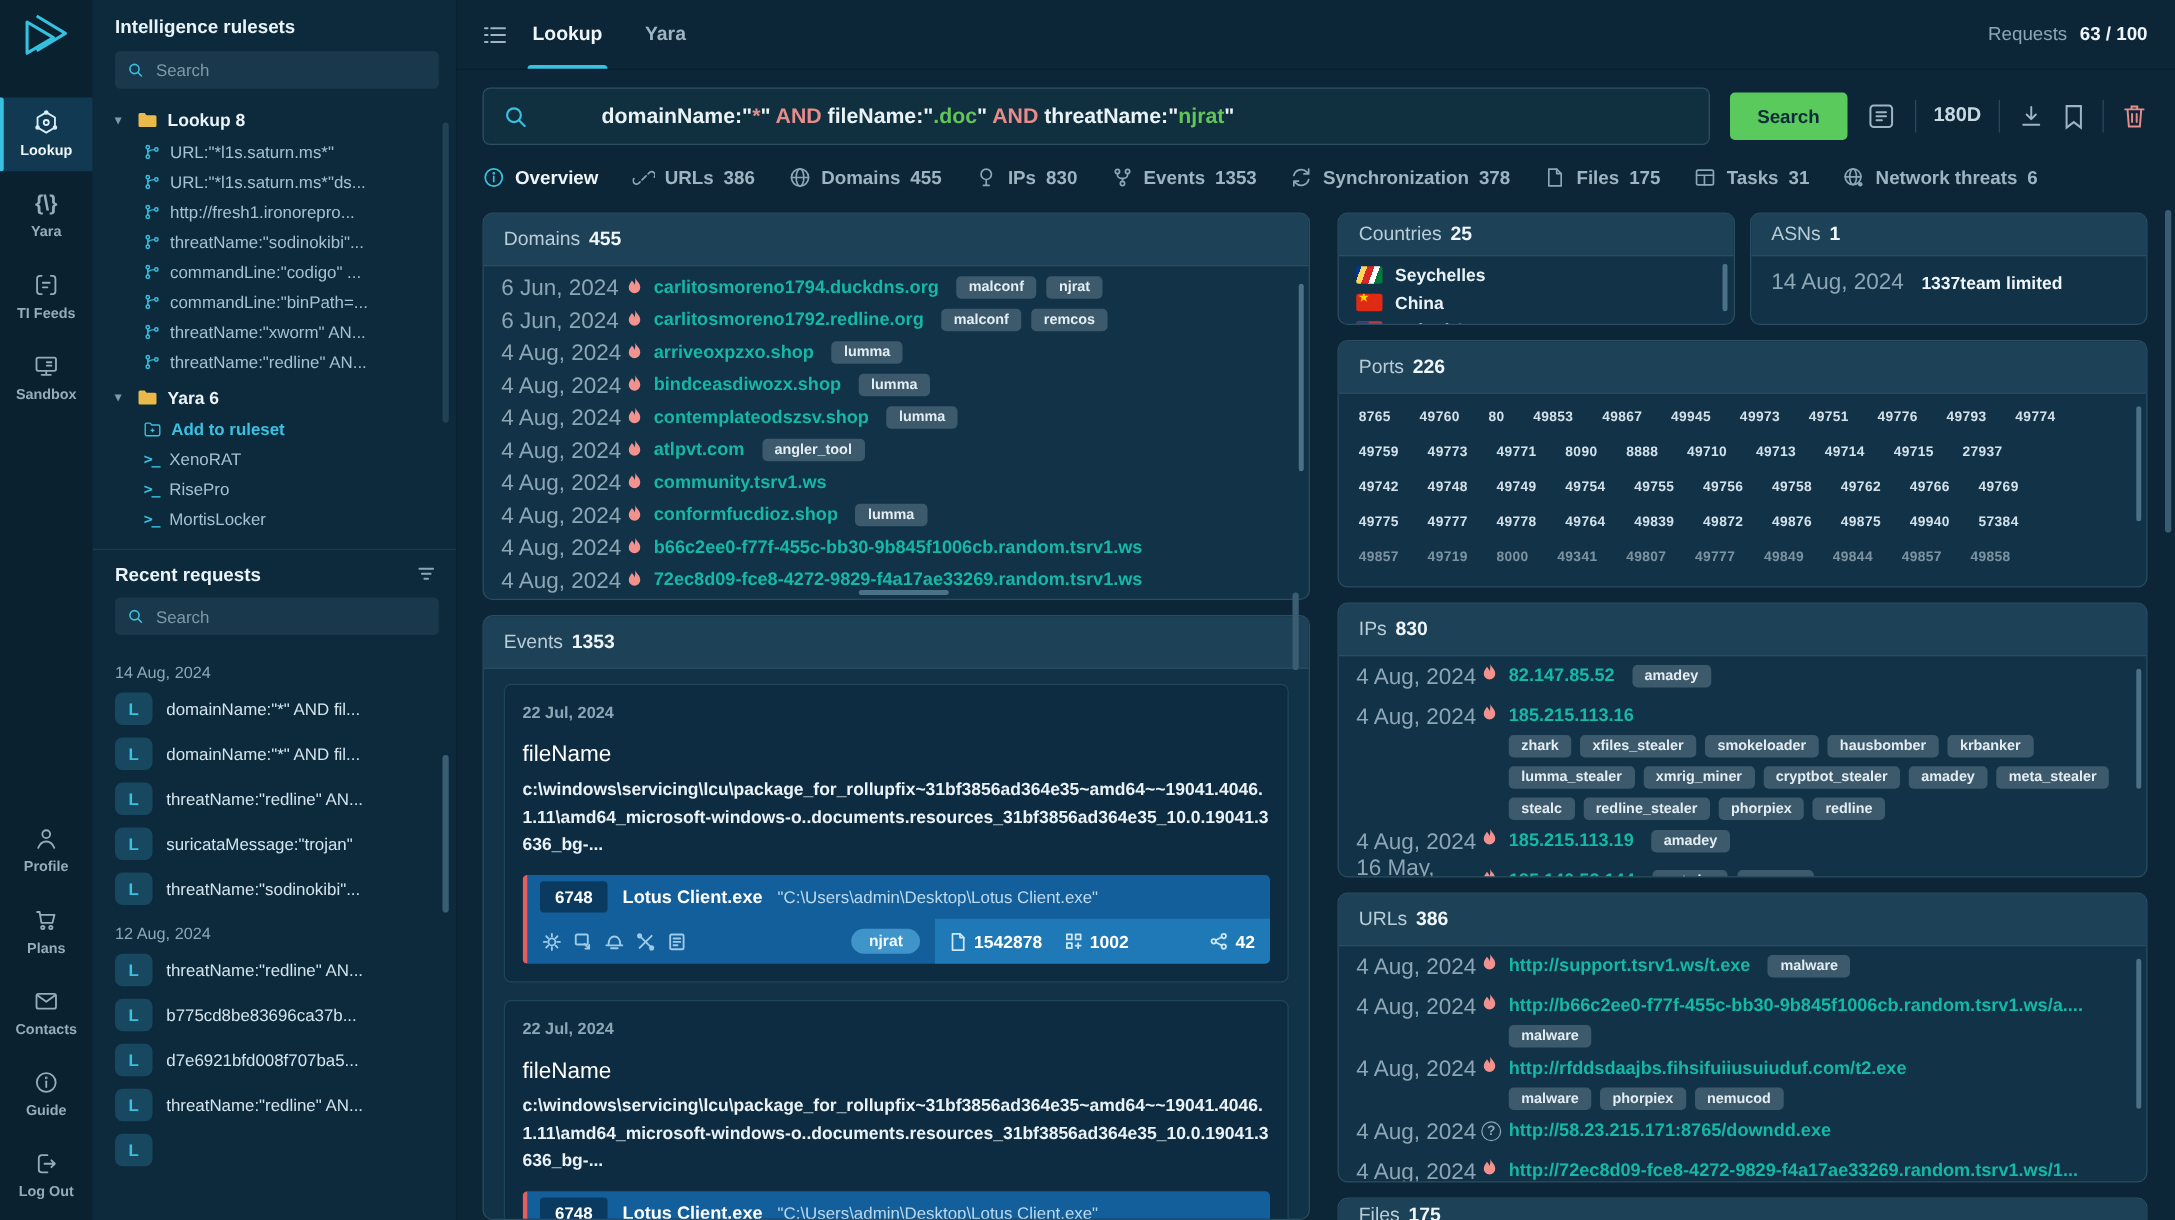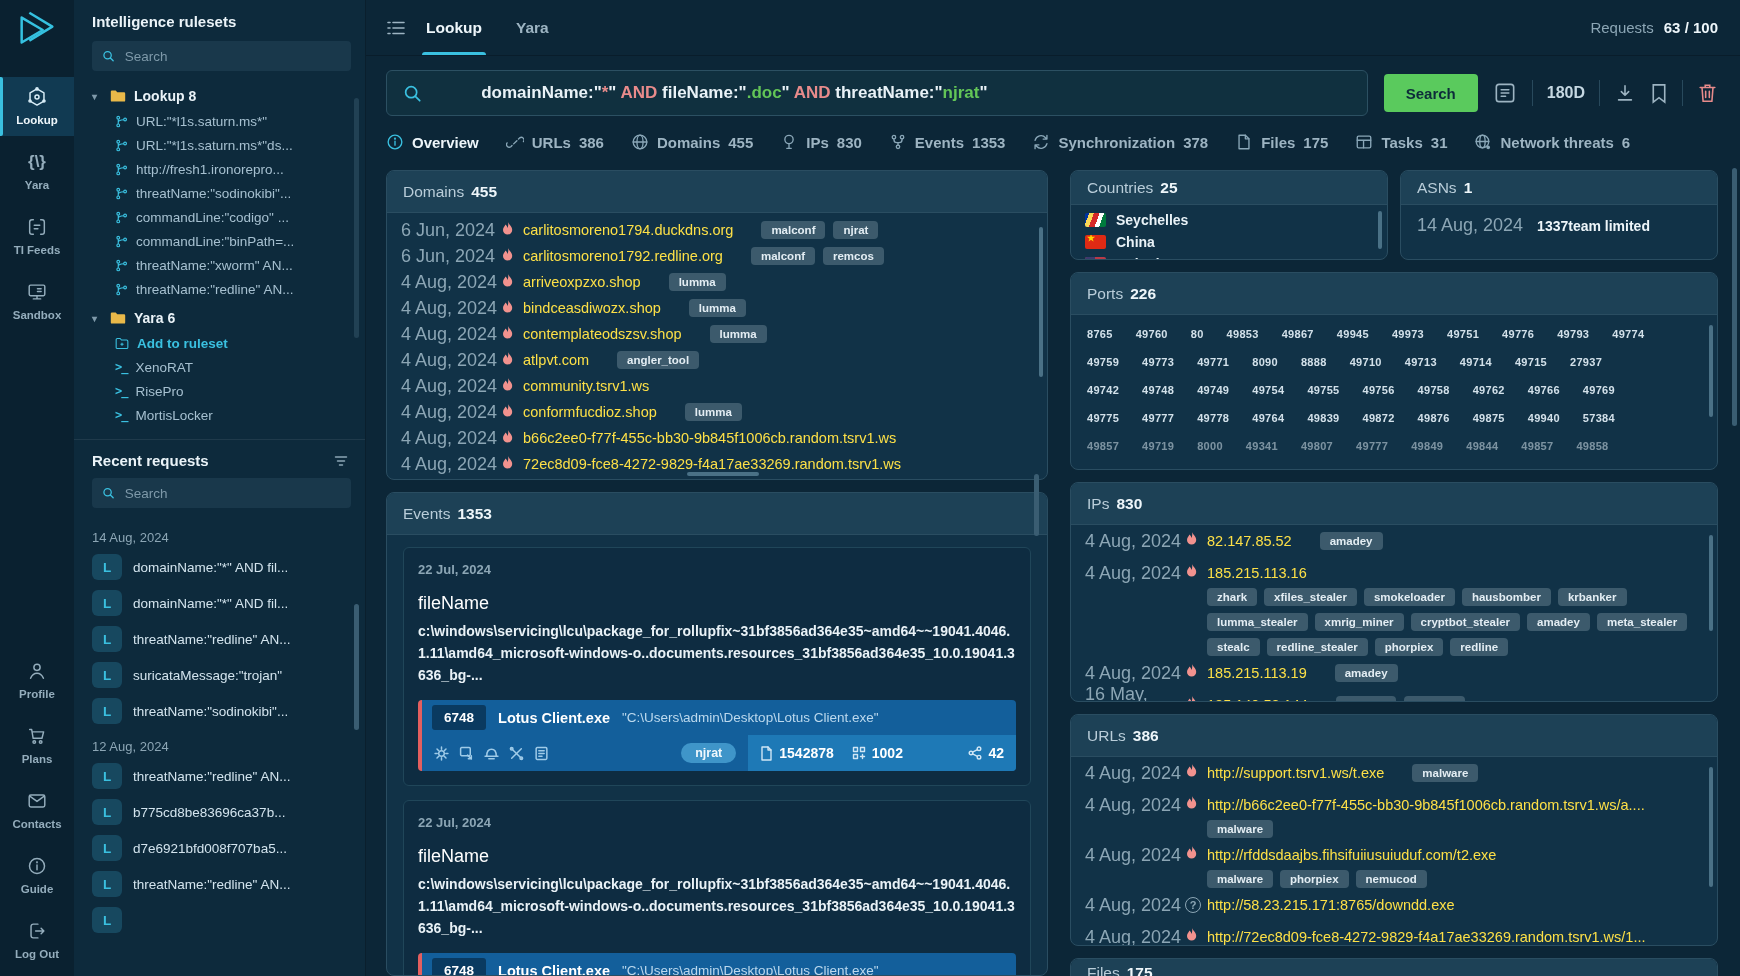--- a/index.html
+++ b/index.html
@@ -27,21 +27,21 @@
   .side-search input::placeholder{color:#7e99a9}
   .tree{padding-bottom:8px}
   .tree-folder{display:flex;align-items:center;gap:8px;padding:5px 8px 5px 18px;font-size:14px;font-weight:700;color:#eaf3f8;cursor:pointer}
   .caret{color:#7e99a9;font-size:10px;width:10px}
   .tree-item{display:flex;align-items:center;gap:8px;padding:4.5px 8px 4.5px 41px;font-size:13.5px;color:#a6c0d0;
     white-space:nowrap;overflow:hidden;cursor:pointer}
   .tree-item svg{flex:none}
   .add-row{color:#3ac0e0;font-weight:600}
   .term{color:#3ac0e0;font-family:"DejaVu Sans Mono",monospace;font-size:12px;font-weight:700;letter-spacing:-1px}
   .side-divider{border-top:1px solid rgba(255,255,255,.08);margin-top:4px}
-  .recent-head{display:flex;align-items:center;justify-content:space-between;padding:12px 16px 9px 18px}
+  .recent-head{display:flex;align-items:flex-start;justify-content:space-between;padding:12px 16px 9px 18px}
   .recent-title{font-size:15px;font-weight:700;color:#eaf3f8}
   .group-date{color:#8ca6b5;font-size:13px;padding:10px 18px 4px}
   .req-row{display:flex;align-items:center;gap:11px;padding:5px 10px 5px 18px;cursor:pointer}
   .lbadge{width:30px;height:26px;flex:none;background:#17485f;border-radius:6px;display:flex;align-items:center;justify-content:center;
     color:#3ac0e0;font-weight:700;font-size:13.5px}
   .req-text{font-size:13.5px;color:#d3e4ee;white-space:nowrap;overflow:hidden}
 
   
   .main{flex:1;display:flex;flex-direction:column;min-width:0}
   .topbar{height:56px;border-bottom:1px solid #091d2b;display:flex;align-items:center;padding:0 22px 0 20px;flex:none}
@@ -74,22 +74,22 @@
   .col-right{flex:1;display:flex;flex-direction:column;gap:12px;margin-right:22px;min-width:0}
 
   .panel{background:#113247;border:1px solid #2a4d61;border-radius:8px;overflow:hidden;position:relative;flex:none}
   .phead{height:42px;background:#1d4156;display:flex;align-items:center;padding:0 16px;font-size:15.5px;color:#b9cdd9;gap:7px;border-bottom:1px solid #2a4d61}
   .phead b{color:#eef6fa;font-weight:700}
   .phead-sm{height:34px}
 
   .row{display:flex;align-items:center;padding:0 14px;height:26px;font-size:14.5px}
   .cell-date{width:100px;flex:none;color:#8ca6b5;font-size:18px}
   .row-icon{width:22px;flex:none;display:flex;align-items:center}
-  .cell-main{font-weight:400;color:#fde047;white-space:nowrap;overflow:hidden}
-  .tags{display:flex;gap:8px;margin-left:28px;align-items:flex-start;flex:none}
+  .cell-main{font-weight:700;color:#14b8a6;white-space:nowrap;overflow:hidden}
+  .tags{display:flex;gap:8px;margin-left:14px;align-items:flex-start;flex:none}
   .tag{background:#3c5a6c;color:#e3edf3;font-size:11.5px;font-weight:700;padding:3px 10px;border-radius:4px;white-space:nowrap;cursor:pointer}
   .tags-below{display:flex;flex-wrap:wrap;gap:7px;margin:2px 14px 4px 136px;max-width:505px}
   .flame{color:#f2928e}
   .qmark{width:16px;height:16px;border:1.5px solid #8ca6b5;border-radius:50%;color:#8ca6b5;font-size:11px;font-weight:700;display:flex;align-items:center;justify-content:center}
 
   
   .panel-domains{height:310px}
   .panel-domains .rows{padding-top:4px}
   
   .panel-events{flex:1;min-height:0}

